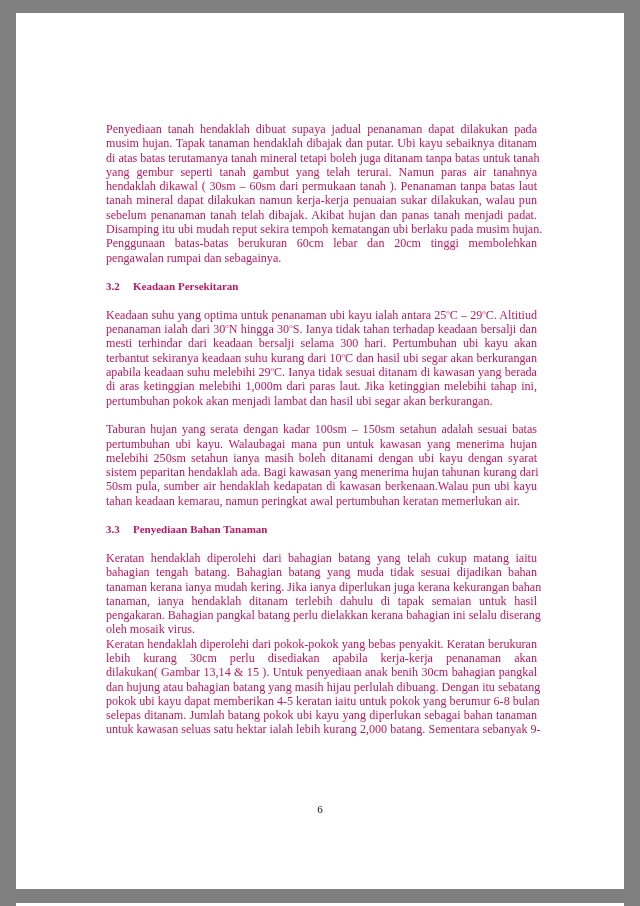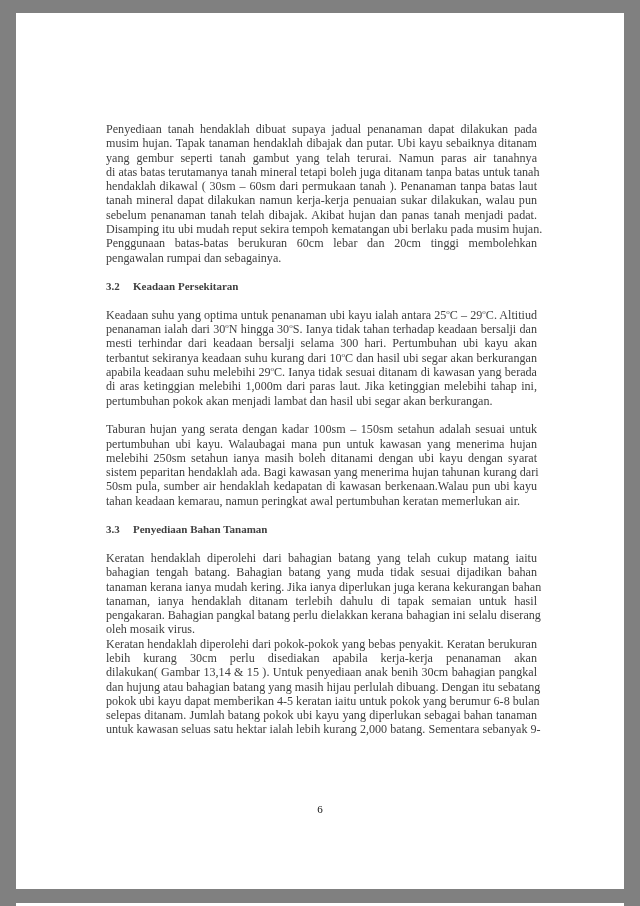--- a/index.html
+++ b/index.html
@@ -33,21 +33,21 @@
       background: #ffffff;
     }
     .content {
       position: absolute;
       left: 90px;
       top: 109px;
       width: 431px;
       font-family: "Liberation Serif", serif;
       font-size: 12.1px;
       line-height: 14.3px;
-      color: #404040;
+      color: #be185d;
     }
     .para {
       margin: 0;
       text-align: justify;
       white-space: normal;
     }
     .para.gap-after {
       margin-bottom: 14.3px;
     }
     .line {
@@ -91,22 +91,22 @@
 </head>
 <body>
 
 <div class="viewer">
   <div class="page">
     <div class="content">
 
       <div class="para gap-after">
         <span class="line">Penyediaan tanah hendaklah dibuat supaya jadual penanaman dapat dilakukan pada</span>
         <span class="line">musim hujan. Tapak tanaman hendaklah dibajak dan putar. Ubi kayu sebaiknya ditanam</span>
+        <span class="line">di atas batas terutamanya tanah mineral tetapi boleh juga ditanam tanpa batas untuk tanah</span>
         <span class="line">yang gembur seperti tanah gambut yang telah terurai. Namun paras air tanahnya</span>
-        <span class="line">di atas batas terutamanya tanah mineral tetapi boleh juga ditanam tanpa batas untuk tanah</span>
         <span class="line">hendaklah dikawal ( 30sm – 60sm dari permukaan tanah ). Penanaman tanpa batas laut</span>
         <span class="line">tanah mineral dapat dilakukan namun kerja-kerja penuaian sukar dilakukan, walau pun</span>
         <span class="line">sebelum penanaman tanah telah dibajak. Akibat hujan dan panas tanah menjadi padat.</span>
         <span class="line">Disamping itu ubi mudah reput sekira tempoh kematangan ubi berlaku pada musim hujan.</span>
         <span class="line">Penggunaan batas-batas berukuran 60cm lebar dan 20cm tinggi membolehkan</span>
         <span class="line last">pengawalan rumpai dan sebagainya.</span>
       </div>
 
       <div class="heading">
         <span class="num">3.2</span><span>Keadaan Persekitaran</span>
@@ -116,21 +116,21 @@
         <span class="line sup-line">Keadaan suhu yang optima untuk penanaman ubi kayu ialah antara 25<sup>o</sup>C – 29<sup>o</sup>C. Altitiud</span>
         <span class="line sup-line">penanaman ialah dari 30<sup>o</sup>N hingga 30<sup>o</sup>S. Ianya tidak tahan terhadap keadaan bersalji dan</span>
         <span class="line">mesti terhindar dari keadaan bersalji selama 300 hari. Pertumbuhan ubi kayu akan</span>
         <span class="line sup-line">terbantut sekiranya keadaan suhu kurang dari 10<sup>o</sup>C dan hasil ubi segar akan berkurangan</span>
         <span class="line sup-line">apabila keadaan suhu melebihi 29<sup>o</sup>C. Ianya tidak sesuai ditanam di kawasan yang berada</span>
         <span class="line">di aras ketinggian melebihi 1,000m dari paras laut. Jika ketinggian melebihi tahap ini,</span>
         <span class="line last">pertumbuhan pokok akan menjadi lambat dan hasil ubi segar akan berkurangan.</span>
       </div>
 
       <div class="para gap-after">
-        <span class="line">Taburan hujan yang serata dengan kadar 100sm – 150sm setahun adalah sesuai untuk</span>
+        <span class="line">Taburan hujan yang serata dengan kadar 100sm – 150sm setahun adalah sesuai batas</span>
         <span class="line">pertumbuhan ubi kayu. Walaubagai mana pun untuk kawasan yang menerima hujan</span>
         <span class="line">melebihi 250sm setahun ianya masih boleh ditanami dengan ubi kayu dengan syarat</span>
         <span class="line">sistem peparitan hendaklah ada. Bagi kawasan yang menerima hujan tahunan kurang dari</span>
         <span class="line">50sm pula, sumber air hendaklah kedapatan di kawasan berkenaan.Walau pun ubi kayu</span>
         <span class="line last">tahan keadaan kemarau, namun peringkat awal pertumbuhan keratan memerlukan air.</span>
       </div>
 
       <div class="heading">
         <span class="num">3.3</span><span>Penyediaan Bahan Tanaman</span>
       </div>

